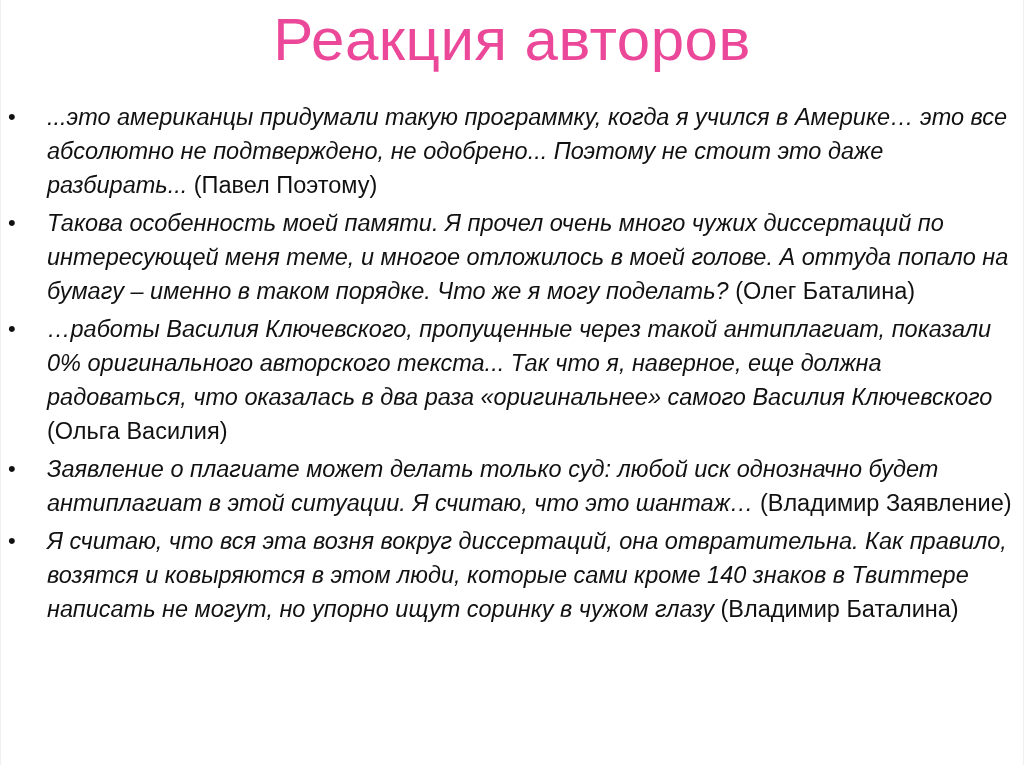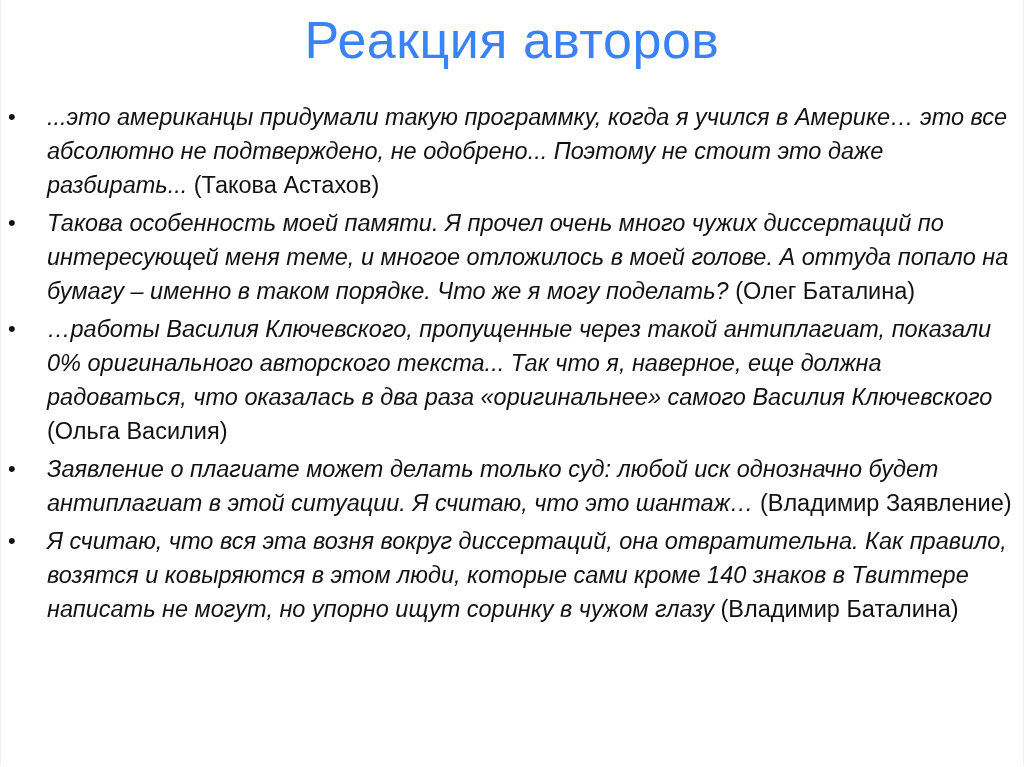--- a/index.html
+++ b/index.html
@@ -21,25 +21,25 @@
       width: 1022px; height: 765px;
       border-left: 1px solid #f0f0f0;
       border-right: 1px solid #f0f0f0;
       background: #ffffff;
     }
     .title {
       position: absolute;
       left: 0; right: 0;
       top: 8px;
       text-align: center;
-      font-size: 52px;
+      font-size: 60px;
       line-height: 64px;
       font-weight: normal;
       letter-spacing: 0.5px;
-      color: #3b82f6;
+      color: #ec4899;
     }
     .bullets {
       position: absolute;
       left: 0;
       top: 100px;
       width: 1024px;
       margin: 0;
       padding: 0;
       list-style: none;
     }
@@ -71,21 +71,21 @@
 </head>
 <body>
 
 <div class="slide">
   <div class="title">Реакция авторов</div>
 
   <ul class="bullets">
     <li class="bullet-item">
       <span class="bullet-dot">•</span>
       <span class="quote">...это американцы придумали такую программку, когда я учился в Америке… это все абсолютно не подтверждено, не одобрено... Поэтому не стоит это даже разбирать...</span>
-      <span class="author">(Такова Астахов)</span>
+      <span class="author">(Павел Поэтому)</span>
     </li>
     <li class="bullet-item">
       <span class="bullet-dot">•</span>
       <span class="quote">Такова особенность моей памяти. Я прочел очень много чужих диссертаций по интересующей меня теме, и многое отложилось в моей голове. А оттуда попало на бумагу – именно в таком порядке. Что же я могу поделать?</span>
       <span class="author">(Олег Баталина)</span>
     </li>
     <li class="bullet-item">
       <span class="bullet-dot">•</span>
       <span class="quote">…работы Василия Ключевского, пропущенные через такой антиплагиат, показали 0% оригинального авторского текста... Так что я, наверное, еще должна радоваться, что оказалась в два раза «оригинальнее» самого Василия Ключевского</span>
       <span class="author">(Ольга Василия)</span>

